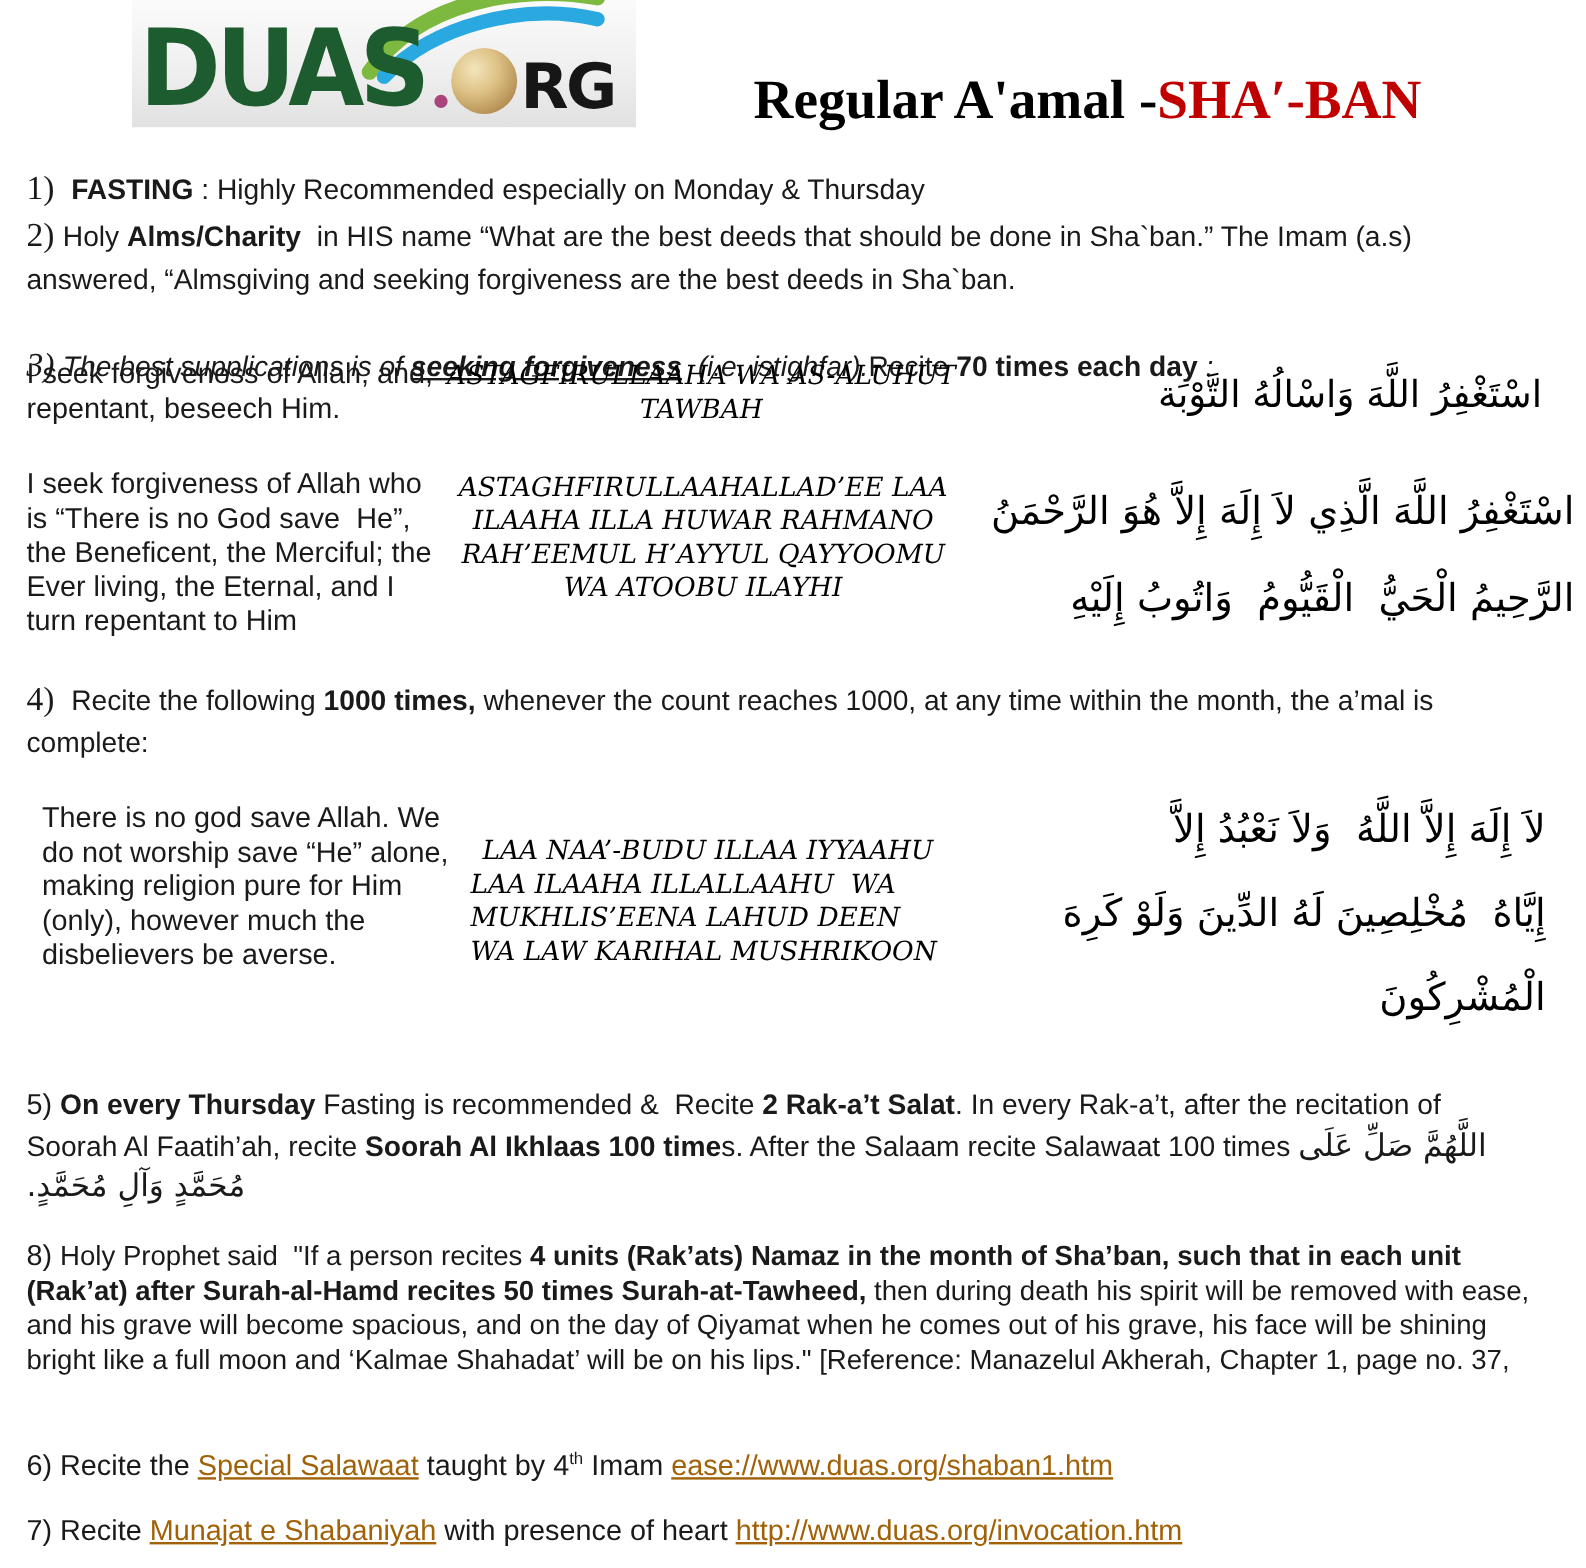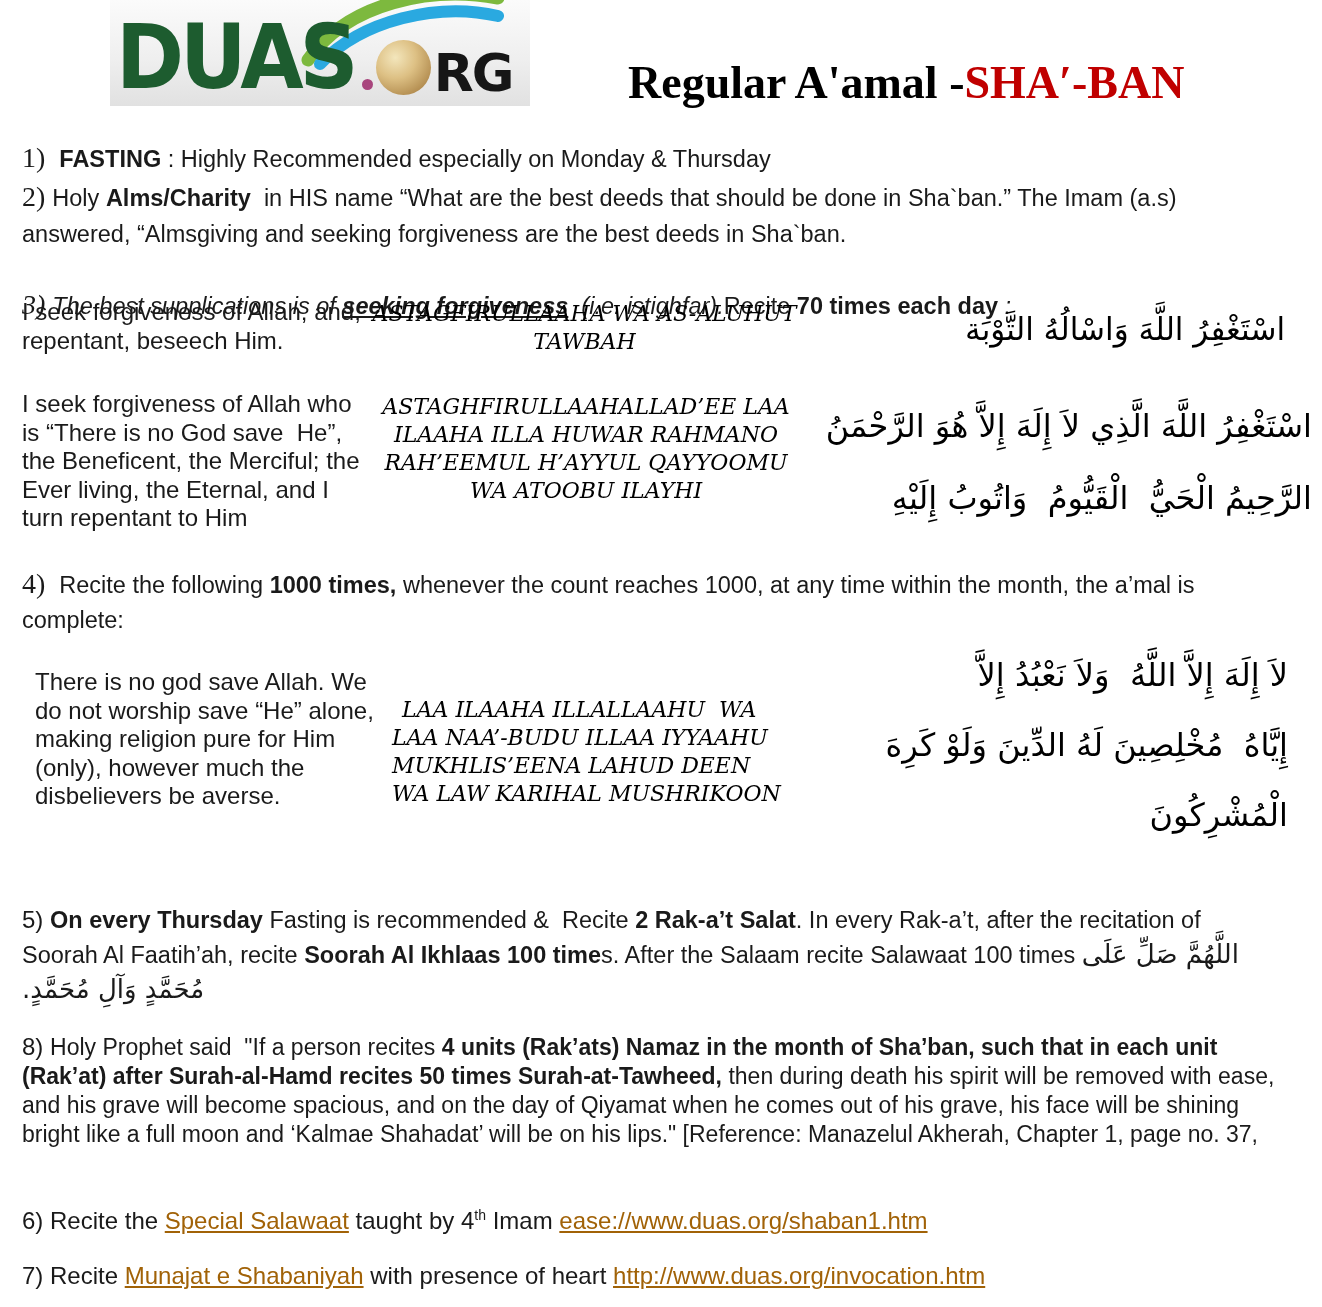--- a/index.html
+++ b/index.html
@@ -73,21 +73,21 @@
 
   #row2-en { left:22px;  top:390px; width:348px; }
   #row2-tr { left:372px; top:393px; width:428px; }
   #row2-ar { left:700px; top:390px; width:612px; font-size:32px; }
   #row2-ar .ar-line { line-height:72px; }
 
   #row3-en { left:35px;  top:668px; width:358px; }
   #row3-tr { left:392px; top:696px; width:420px; text-align:left; }
   #row3-tr .tr-line { display:block; }
   #row3-tr .tr-line:first-child { padding-left:10px; }
-  #row3-ar { left:720px; top:640px; width:568px; font-size:32px; }
+  #row3-ar { left:720px; top:656px; width:568px; font-size:32px; }
   #row3-ar .ar-line { line-height:70px; }
 
   .ar-inline {
     direction:rtl; unicode-bidi:isolate;
     font-family:"DejaVu Sans", sans-serif; font-size:26px;
   }
 </style>
 </head>
 <body>
 
@@ -124,22 +124,22 @@
   <div id="row2-tr" class="tr-col">ASTAGHFIRULLAAHALLAD’EE LAA ILAAHA ILLA HUWAR RAHMANO RAH’EEMUL H’AYYUL QAYYOOMU WA ATOOBU ILAYHI</div>
   <div id="row2-ar" class="ar-col" dir="rtl">
     <div class="ar-line pre">اسْتَغْفِرُ اللَّهَ الَّذِي لاَ إِلَهَ إِلاَّ هُوَ الرَّحْمَنُ</div>
     <div class="ar-line pre">الرَّحِيمُ الْحَيُّ  الْقَيُّومُ  وَاتُوبُ إِلَيْهِ</div>
   </div>
 
   <div id="item4" class="para"><span class="num pre">4)  </span><span class="pre">Recite the following </span><span class="b pre">1000 times,</span><span class="pre"> whenever the count reaches 1000, at any time within the month, the a’mal is complete:</span></div>
 
   <div id="row3-en" class="en-col pre">There is no god save Allah. We do not worship save “He” alone, making religion pure for Him (only), however much the disbelievers be averse.</div>
   <div id="row3-tr" class="tr-col">
+    <span class="tr-line pre">LAA NAA’-BUDU ILLAA IYYAAHU</span>
     <span class="tr-line pre">LAA ILAAHA ILLALLAAHU  WA</span>
-    <span class="tr-line pre">LAA NAA’-BUDU ILLAA IYYAAHU</span>
     <span class="tr-line pre">MUKHLIS’EENA LAHUD DEEN</span>
     <span class="tr-line pre">WA LAW KARIHAL MUSHRIKOON</span>
   </div>
   <div id="row3-ar" class="ar-col" dir="rtl">
     <div class="ar-line pre">لاَ إِلَهَ إِلاَّ اللَّهُ  وَلاَ نَعْبُدُ إِلاَّ</div>
     <div class="ar-line pre">إِيَّاهُ  مُخْلِصِينَ لَهُ الدِّينَ وَلَوْ كَرِهَ</div>
     <div class="ar-line pre">الْمُشْرِكُونَ</div>
   </div>
 
   <div id="item5" class="para"><span class="num-s pre">5) </span><span class="b pre">On every Thursday</span><span class="pre"> Fasting is recommended &amp;  Recite </span><span class="b pre">2 Rak-a’t Salat</span><span class="pre">. In every Rak-a’t, after the recitation of Soorah Al Faatih’ah, recite </span><span class="b pre">Soorah Al Ikhlaas 100 time</span><span class="pre">s. After the Salaam recite Salawaat 100 times </span><span class="ar-inline pre">اللَّهُمَّ صَلِّ عَلَى مُحَمَّدٍ وَآلِ مُحَمَّدٍ.</span></div>

